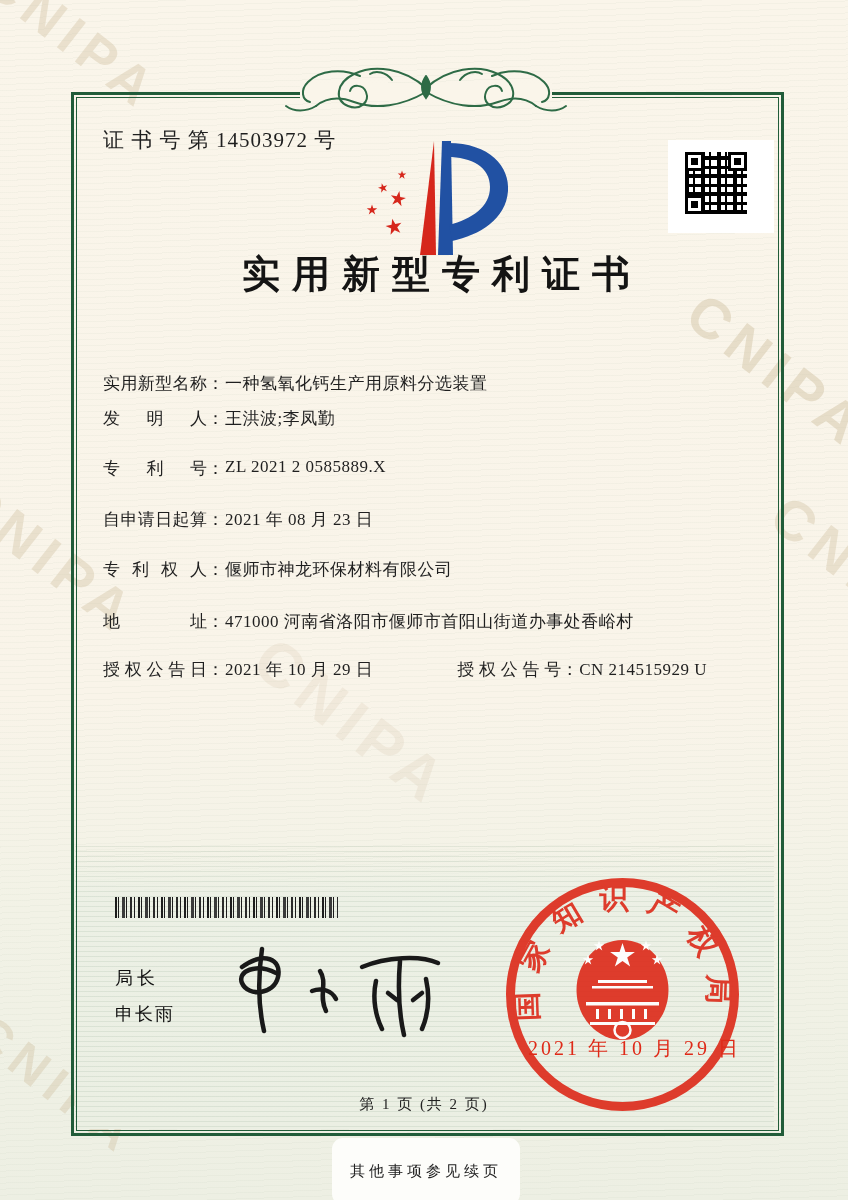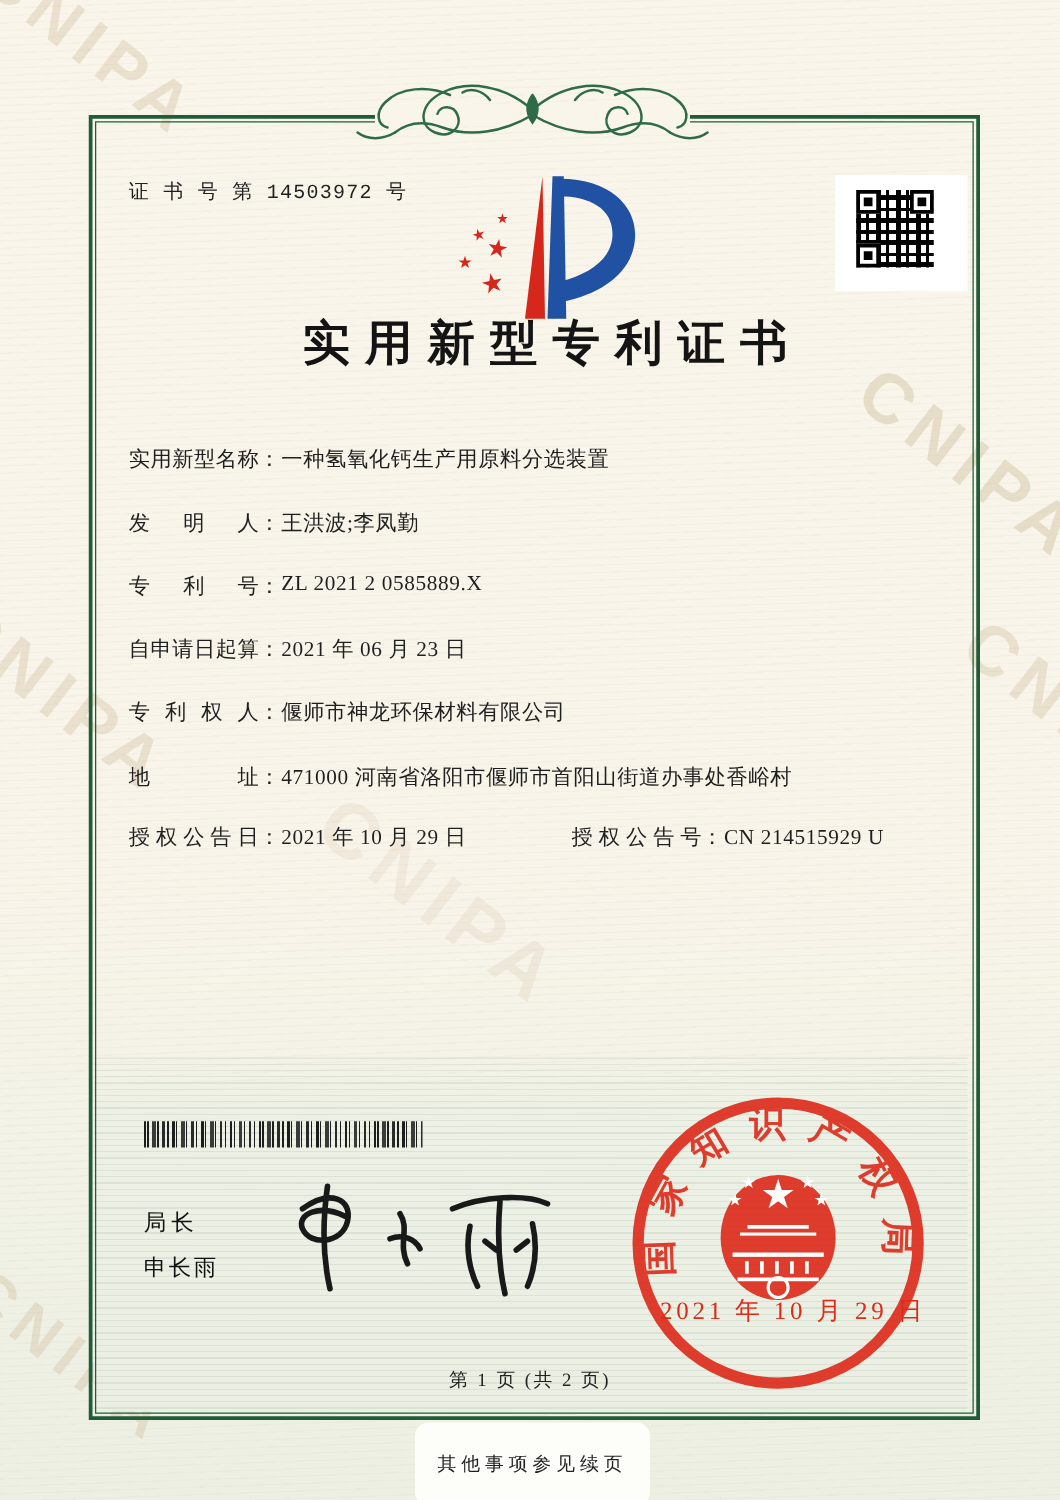--- a/index.html
+++ b/index.html
@@ -28,35 +28,35 @@
     background:repeating-linear-gradient(180deg, rgba(128,158,132,0.16) 0 1px, transparent 1px 5px);}
   
   .frame{position:absolute; left:71px; top:92px; width:707px; height:1038px;
          border:3px solid #215c39; z-index:2; pointer-events:none;}
   .frame-inner{position:absolute; inset:2px; border:1px solid #215c39;}
   .orn-mask{position:absolute; left:426px; top:83px; width:252px; height:18px;
             transform:translateX(-50%); background:#faf5ea; z-index:2;}
   .ornament{position:absolute; left:426px; top:60px; transform:translateX(-50%); z-index:3;}
   
   .content{position:absolute; inset:0; z-index:3;}
-  .cert-no{position:absolute; left:103px; top:143px; font-size:16px; letter-spacing:1px;font-family:Liberation Mono, monospace;}
+  .cert-no{position:absolute; left:103px; top:126px; font-size:21px; letter-spacing:1px;}
   .logo{position:absolute; left:352px; top:133px;}
   .qr-wrap{position:absolute; left:668px; top:140px; width:106px; height:93px; background:#fff;}
   .qr{position:absolute; left:17px; top:12px; width:62px; height:62px; background-color:#fff;
       background:
         repeating-linear-gradient(90deg,#000 0 4px,transparent 4px 8px,#000 8px 10px,transparent 10px 16px),
         repeating-linear-gradient(0deg,#000 0 4px,#fff 4px 9px,#000 9px 12px,#fff 12px 18px);}
   .qr .f{position:absolute; width:13px; height:13px; border:3px solid #000; background:#fff;}
   .qr .f::after{content:""; position:absolute; inset:3px; background:#000;}
   .qr .f-tl{left:0; top:0;} .qr .f-tr{right:0; top:0;} .qr .f-bl{left:0; bottom:0;}
   .title{position:absolute; left:0; top:249px; width:848px; text-align:center;
          font-size:38px; font-weight:bold; letter-spacing:12px; text-indent:12px; color:#141414;padding-left:12px;}
   .fields{position:absolute; left:103px; top:356px; width:620px; font-size:17px;}
   .frow{position:absolute; left:0; white-space:nowrap;}
-  .r0{top:0;} .r1{top:51px;} .r2{top:101px;font-family:Liberation Serif, serif;} .r3{top:152px;} .r4{top:202px;} .r5{top:254px;} .r6{top:302px;}
+  .r0{top:16px;} .r1{top:51px;} .r2{top:101px;font-family:Liberation Serif, serif;} .r3{top:152px;} .r4{top:202px;} .r5{top:254px;} .r6{top:302px;}
   .flabel{display:inline-block; width:104px; text-align:justify; text-align-last:justify; vertical-align:top;}
   .fcolon{display:inline-block; width:18px; vertical-align:top;}
   .fvalue{letter-spacing:0.5px;}
   .pair2{margin-left:84px;}
   .paras{position:absolute; left:103px; top:697px; width:654px; font-size:16.5px;
          line-height:29px; text-align:justify; color:#1d1d1d;}
   .paras p{margin:0; text-indent:2em;}
   .barcode{position:absolute; left:115px; top:897px; width:223px; height:21px;
     background:repeating-linear-gradient(90deg,
       #1d1d1d 0 2px, transparent 2px 3px, #1d1d1d 3px 4px, transparent 4px 7px,
@@ -139,21 +139,21 @@
       <div class="frow r0">
         <span class="flabel">实用新型名称</span><span class="fcolon">：</span><span class="fvalue">一种氢氧化钙生产用原料分选装置</span>
       </div>
       <div class="frow r1">
         <span class="flabel">发明人</span><span class="fcolon">：</span><span class="fvalue">王洪波;李凤勤</span>
       </div>
       <div class="frow r2">
         <span class="flabel">专利号</span><span class="fcolon">：</span><span class="fvalue">ZL 2021 2 0585889.X</span>
       </div>
       <div class="frow r3">
-        <span class="flabel">自申请日起算</span><span class="fcolon">：</span><span class="fvalue">2021 年 06 月 23 日</span>
+        <span class="flabel">自申请日起算</span><span class="fcolon">：</span><span class="fvalue">2021 年 08 月 23 日</span>
       </div>
       <div class="frow r4">
         <span class="flabel">专利权人</span><span class="fcolon">：</span><span class="fvalue">偃师市神龙环保材料有限公司</span>
       </div>
       <div class="frow r5">
         <span class="flabel">地址</span><span class="fcolon">：</span><span class="fvalue">471000 河南省洛阳市偃师市首阳山街道办事处香峪村</span>
       </div>
       <div class="frow r6">
         <span class="flabel">授权公告日</span><span class="fcolon">：</span><span class="fvalue">2021 年 10 月 29 日</span><span class="pair2"><span class="flabel">授权公告号</span><span class="fcolon">：</span><span class="fvalue">CN 214515929 U</span></span>
       </div>

